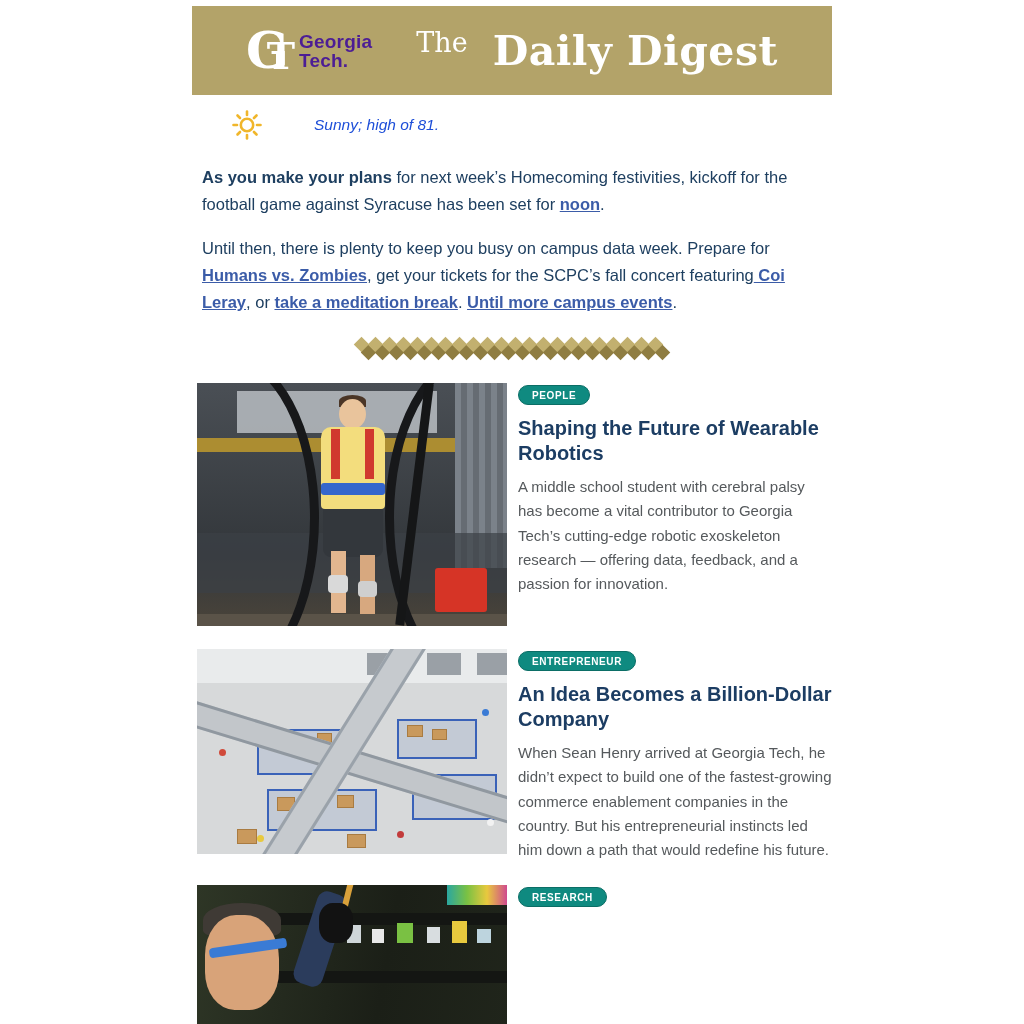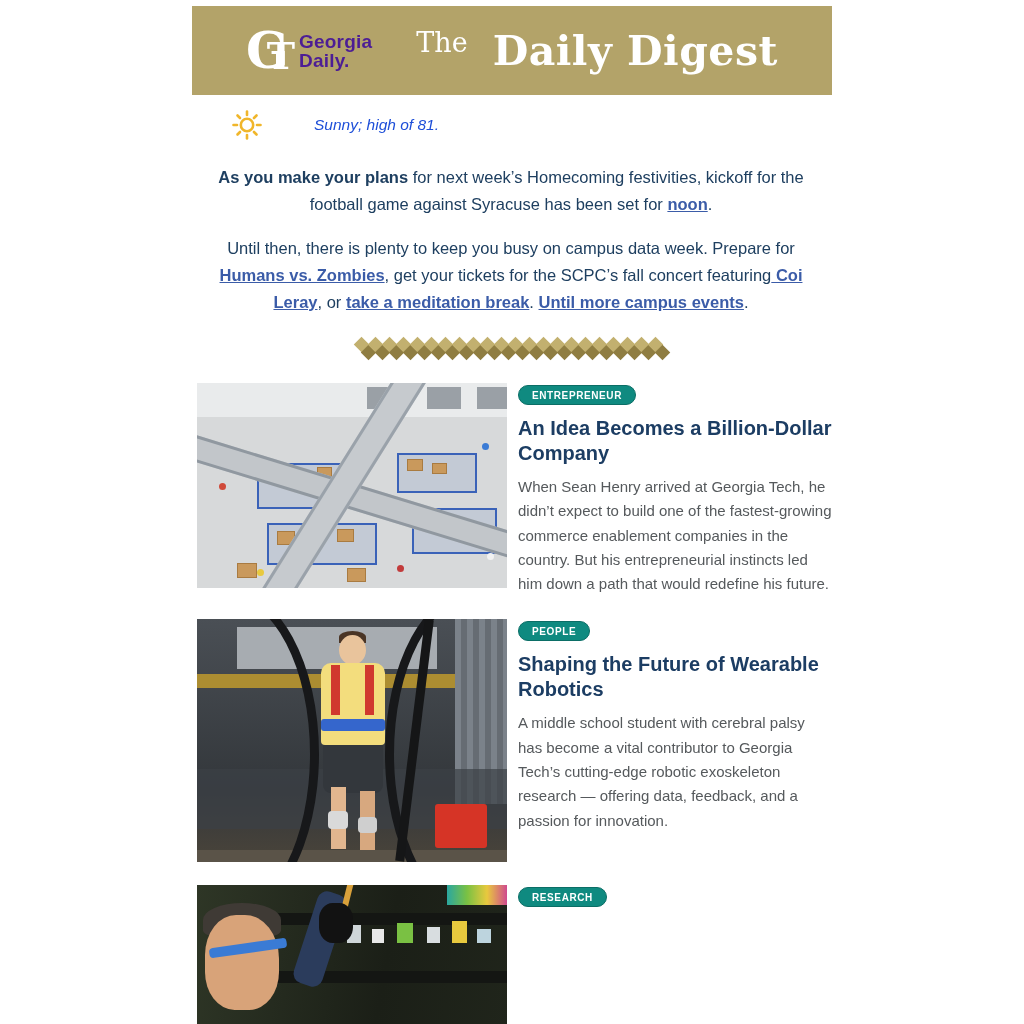--- a/index.html
+++ b/index.html
@@ -40,21 +40,20 @@
 
   
   .weather { display:flex; align-items:center; padding:13px 0 6px 39px; height:52px; }
   .sun-wrap { width:32px; height:32px; }
   .weather-text { font-style:italic; color:#1d4ed8; font-size:15.5px; margin-left:51px; }
 
   
   .intro {
     color:#1E3F60; font-size:16.5px; line-height:27px;
     margin:17px 12px 0 10px;
-    text-align:center;
   }
   .intro b { font-weight:bold; }
   .intro a { color:#3B5CA8; font-weight:bold; text-decoration:underline; cursor:pointer; }
 
   
   .divider { text-align:center; margin:24px 0 23px; height:20px; }
   .diamond { display:inline-block; width:11px; height:11px; margin:0 -2px; }
   .diamond.up { background:#C2B06F; transform:translateY(-4px) rotate(45deg); }
   .diamond.dn { background:#8F7D41; transform:translateY(4px) rotate(45deg); }
 
@@ -130,21 +129,21 @@
 <div class="page">
 
   <header class="masthead">
     <div class="logo">
       <div class="gt-monogram">
         <span class="gt-g">G</span>
           <span class="gt-t">T</span>
       </div>
       <div class="logo-text">
         <div>Georgia</div>
-        <div>Daily.</div>
+        <div>Tech.</div>
       </div>
     </div>
     <div class="masthead-title">
       <span class="title-the">The</span>
       <span class="title-main">Daily Digest</span>
     </div>
   </header>
 
 
   <div class="weather">
@@ -164,20 +163,50 @@
       </svg>
     </span>
     <span class="weather-text">Sunny; high of 81.</span>
   </div>
 
   <p class="intro"><b>As you make your plans</b><span> for next week’s Homecoming festivities, kickoff for the football game against Syracuse has been set for </span><a>noon</a><span>.</span></p>
 
   <p class="intro"><span>Until then, there is plenty to keep you busy on campus data week. Prepare for </span><a>Humans vs. Zombies</a><span>, get your tickets for the SCPC’s fall concert featuring</span><a> Coi Leray</a><span>, or </span><a>take a meditation break</a><span>. </span><a>Until more campus events</a><span>.</span></p>
 
   <div class="divider"><span class="diamond up"></span><span class="diamond dn"></span><span class="diamond up"></span><span class="diamond dn"></span><span class="diamond up"></span><span class="diamond dn"></span><span class="diamond up"></span><span class="diamond dn"></span><span class="diamond up"></span><span class="diamond dn"></span><span class="diamond up"></span><span class="diamond dn"></span><span class="diamond up"></span><span class="diamond dn"></span><span class="diamond up"></span><span class="diamond dn"></span><span class="diamond up"></span><span class="diamond dn"></span><span class="diamond up"></span><span class="diamond dn"></span><span class="diamond up"></span><span class="diamond dn"></span><span class="diamond up"></span><span class="diamond dn"></span><span class="diamond up"></span><span class="diamond dn"></span><span class="diamond up"></span><span class="diamond dn"></span><span class="diamond up"></span><span class="diamond dn"></span><span class="diamond up"></span><span class="diamond dn"></span><span class="diamond up"></span><span class="diamond dn"></span><span class="diamond up"></span><span class="diamond dn"></span><span class="diamond up"></span><span class="diamond dn"></span><span class="diamond up"></span><span class="diamond dn"></span><span class="diamond up"></span><span class="diamond dn"></span><span class="diamond up"></span><span class="diamond dn"></span></div>
+
+  <div class="card">
+    <div class="card-image img1">
+      <div class="abs i1-banner"></div>
+      <div class="abs i1-beam"></div>
+      <div class="abs i1-curtain"></div>
+      <div class="abs i1-shelf"></div>
+      <div class="abs i1-hair"></div>
+      <div class="abs i1-head"></div>
+      <div class="abs i1-shirt"></div>
+      <div class="abs i1-strapL"></div>
+      <div class="abs i1-strapR"></div>
+      <div class="abs i1-belt"></div>
+      <div class="abs i1-shorts"></div>
+      <div class="abs i1-legF"></div>
+      <div class="abs i1-legB"></div>
+      <div class="abs i1-kneeF"></div>
+      <div class="abs i1-kneeB"></div>
+      <div class="abs i1-bin"></div>
+      <div class="abs i1-floor"></div>
+      <div class="abs i1-arcL"></div>
+      <div class="abs i1-arcR"></div>
+      <div class="abs i1-pole"></div>
+    </div>
+    <div class="card-body">
+      <span class="badge">PEOPLE</span>
+      <h2 class="card-title">Shaping the Future of Wearable Robotics</h2>
+      <p class="card-desc">A middle school student with cerebral palsy has become a vital contributor to Georgia Tech’s cutting-edge robotic exoskeleton research — offering data, feedback, and a passion for innovation.</p>
+    </div>
+  </div>
 
   <div class="card">
     <div class="card-image img2">
       <div class="abs i2-wall"></div>
       <div class="abs i2-door" style="left:170px"></div>
       <div class="abs i2-door" style="left:230px"></div>
       <div class="abs i2-door" style="left:280px"></div>
       <div class="abs i2-rack" style="left:60px;top:80px;width:90px;height:46px"></div>
       <div class="abs i2-rack" style="left:70px;top:140px;width:110px;height:42px"></div>
       <div class="abs i2-rack" style="left:200px;top:70px;width:80px;height:40px"></div>
@@ -203,50 +232,20 @@
       <div class="abs i2-dot" style="left:290px;top:170px;background:#f2f2f2"></div>
     </div>
     <div class="card-body">
       <span class="badge">ENTREPRENEUR</span>
       <h2 class="card-title">An Idea Becomes a Billion-Dollar Company</h2>
       <p class="card-desc">When Sean Henry arrived at Georgia Tech, he didn’t expect to build one of the fastest-growing commerce enablement companies in the country. But his entrepreneurial instincts led him down a path that would redefine his future.</p>
     </div>
   </div>
 
   <div class="card">
-    <div class="card-image img1">
-      <div class="abs i1-banner"></div>
-      <div class="abs i1-beam"></div>
-      <div class="abs i1-curtain"></div>
-      <div class="abs i1-shelf"></div>
-      <div class="abs i1-hair"></div>
-      <div class="abs i1-head"></div>
-      <div class="abs i1-shirt"></div>
-      <div class="abs i1-strapL"></div>
-      <div class="abs i1-strapR"></div>
-      <div class="abs i1-belt"></div>
-      <div class="abs i1-shorts"></div>
-      <div class="abs i1-legF"></div>
-      <div class="abs i1-legB"></div>
-      <div class="abs i1-kneeF"></div>
-      <div class="abs i1-kneeB"></div>
-      <div class="abs i1-bin"></div>
-      <div class="abs i1-floor"></div>
-      <div class="abs i1-arcL"></div>
-      <div class="abs i1-arcR"></div>
-      <div class="abs i1-pole"></div>
-    </div>
-    <div class="card-body">
-      <span class="badge">PEOPLE</span>
-      <h2 class="card-title">Shaping the Future of Wearable Robotics</h2>
-      <p class="card-desc">A middle school student with cerebral palsy has become a vital contributor to Georgia Tech’s cutting-edge robotic exoskeleton research — offering data, feedback, and a passion for innovation.</p>
-    </div>
-  </div>
-
-  <div class="card">
     <div class="card-image img3">
       <div class="abs i3-greens"></div>
       <div class="abs i3-shelf1"></div>
       <div class="abs i3-shelf2"></div>
       <div class="abs" style="left:150px;top:40px;width:14px;height:18px;background:#cfd6d9"></div>
       <div class="abs" style="left:175px;top:44px;width:12px;height:14px;background:#e8e8e8"></div>
       <div class="abs" style="left:200px;top:38px;width:16px;height:20px;background:#7ac143"></div>
       <div class="abs" style="left:230px;top:42px;width:13px;height:16px;background:#d8dde0"></div>
       <div class="abs" style="left:255px;top:36px;width:15px;height:22px;background:#e8c93e"></div>
       <div class="abs" style="left:280px;top:44px;width:14px;height:14px;background:#bdd4de"></div>

